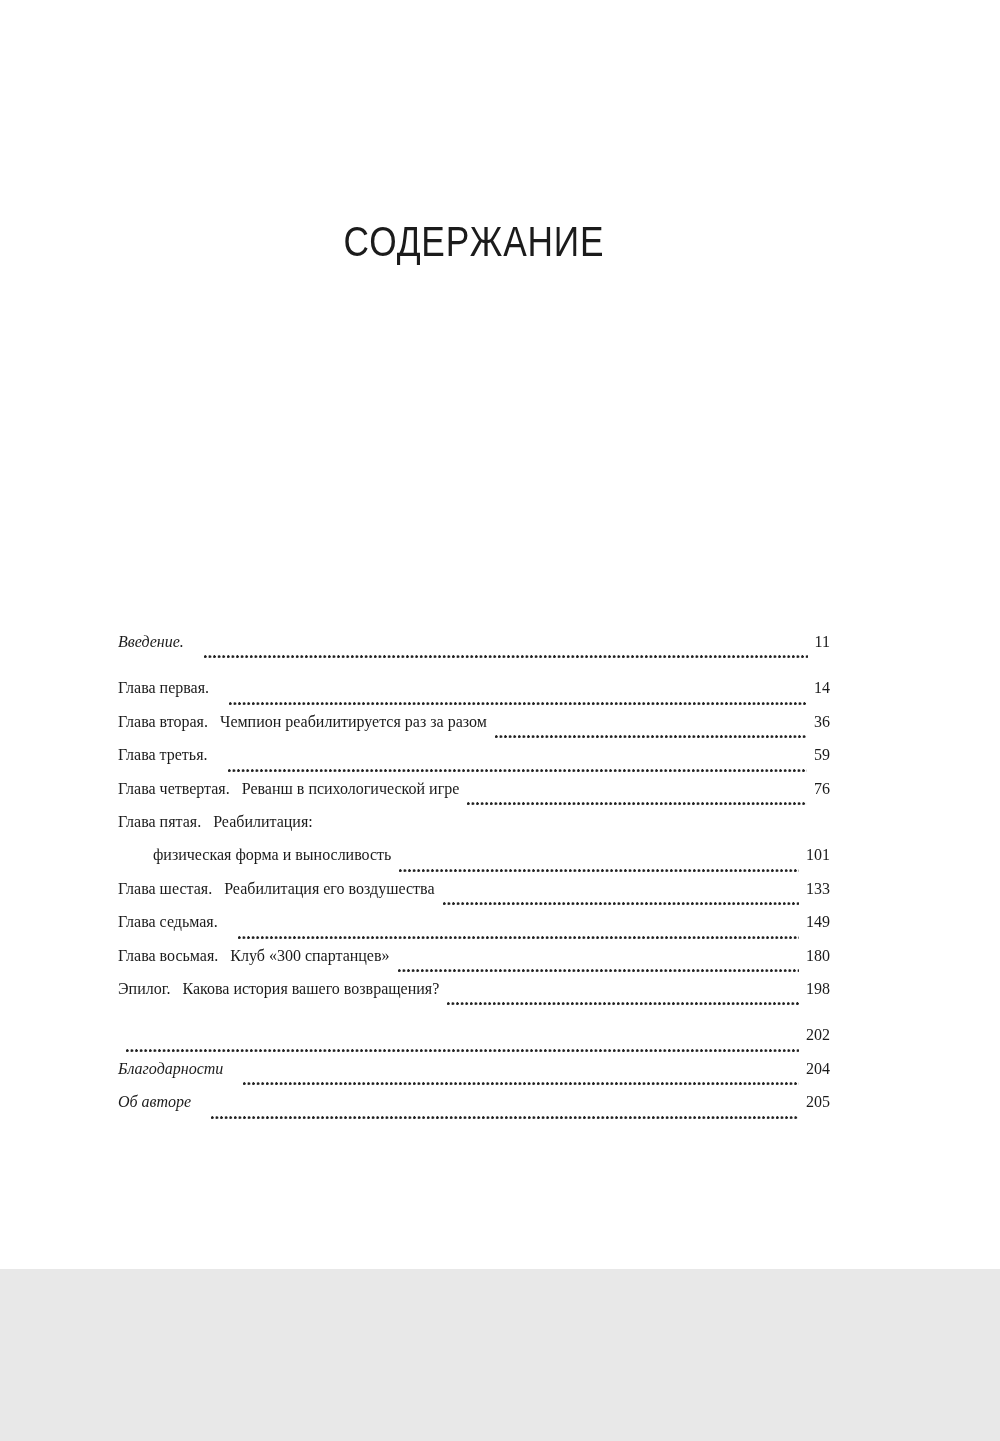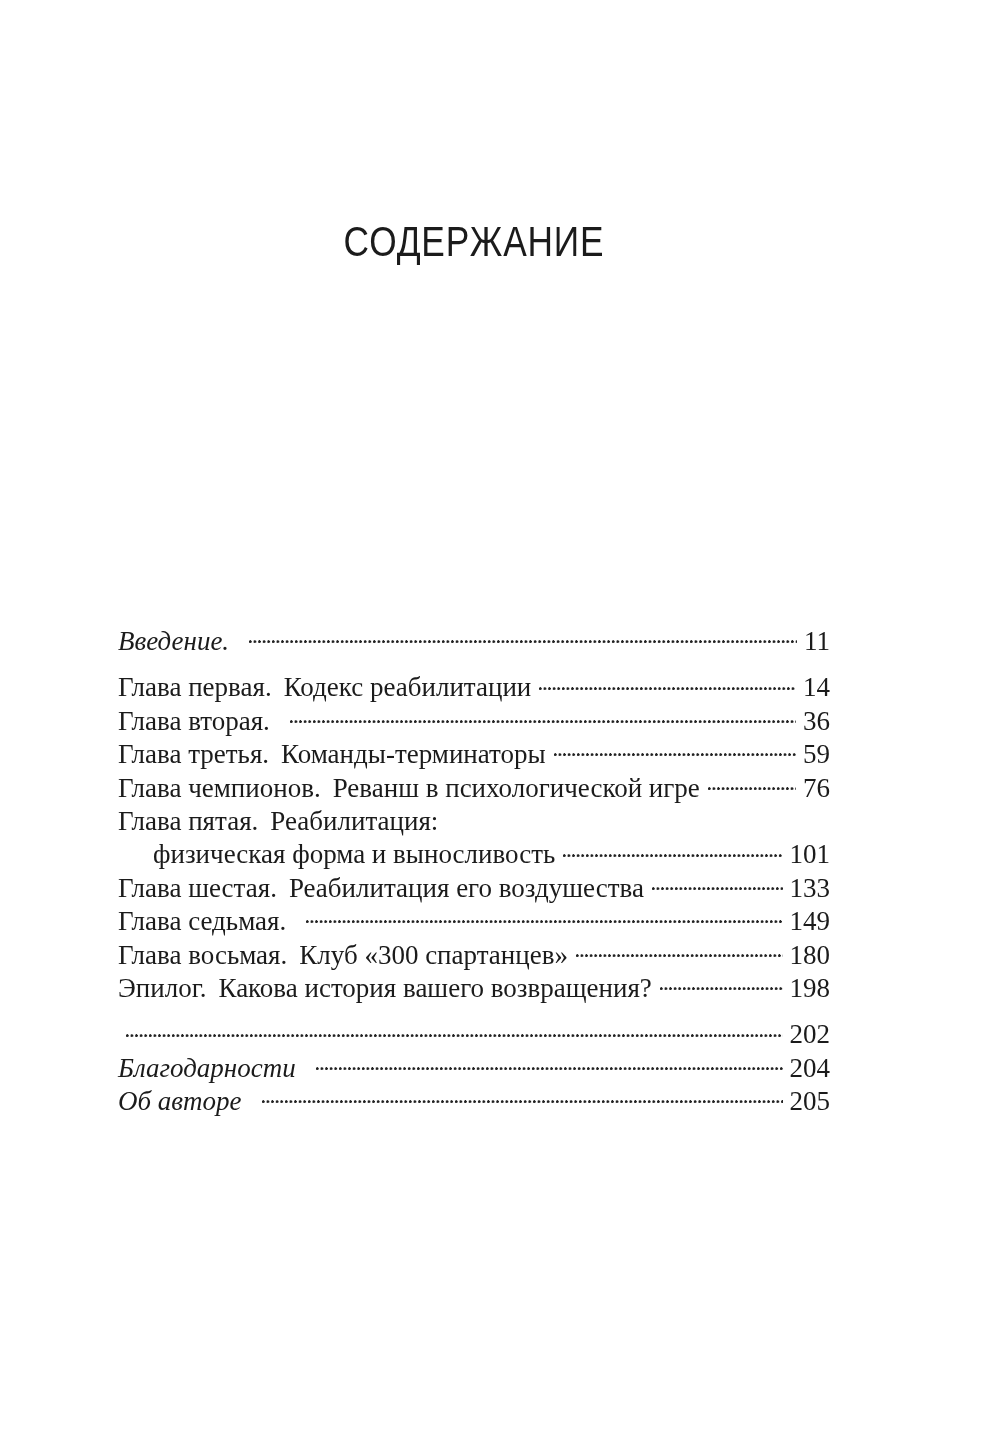--- a/index.html
+++ b/index.html
@@ -3,21 +3,21 @@
 <meta charset="utf-8">
 <style>
   html, body {
     margin: 0;
     padding: 0;
     background: #e8e8e8;
   }
   .page {
     position: relative;
     width: 1000px;
-    height: 1441px;
+    height: 1269px;
     background: #ffffff;
     color: #1b1b1b;
     font-family: "Liberation Serif", serif;
     overflow: hidden;
   }
   .page-title {
     position: absolute;
     top: 221px;
     left: 118px;
     width: 712px;
@@ -32,22 +32,22 @@
     white-space: nowrap;
   }
   .toc-list {
     position: absolute;
     top: 625px;
     left: 118px;
     width: 712px;
   }
   .toc-row {
     display: flex;
-    align-items: center;
-    font-size: 27px;
+    align-items: flex-end;
+    font-size: 16px;
     line-height: 33.4px;
     white-space: nowrap;
   }
   .toc-row.gap-before {
     margin-top: 13px;
   }
   .toc-row.indent {
     padding-left: 35px;
   }
   .prefix {
@@ -82,37 +82,36 @@
   <div class="page-title">СОДЕРЖАНИЕ</div>
 
   <div class="toc-list">
       <div class="toc-row">
     <span class="prefix italic">Введение.</span>
     <span class="dots"></span>
     <span class="pagenum">11</span>
   </div>
       <div class="toc-row gap-before">
     <span class="prefix">Глава первая.</span>
-    <span class="entry-title">Кодекс реабилитации</span>
     <span class="dots"></span>
     <span class="pagenum">14</span>
   </div>
       <div class="toc-row">
     <span class="prefix">Глава вторая.</span>
+    <span class="entry-title">Чемпион реабилитируется раз за разом</span>
     <span class="dots"></span>
     <span class="pagenum">36</span>
   </div>
       <div class="toc-row">
     <span class="prefix">Глава третья.</span>
-    <span class="entry-title">Команды-терминаторы</span>
     <span class="dots"></span>
     <span class="pagenum">59</span>
   </div>
       <div class="toc-row">
-    <span class="prefix">Глава чемпионов.</span>
+    <span class="prefix">Глава четвертая.</span>
     <span class="entry-title">Реванш в психологической игре</span>
     <span class="dots"></span>
     <span class="pagenum">76</span>
   </div>
       <div class="toc-row">
     <span class="prefix">Глава пятая.</span>
     <span class="entry-title">Реабилитация:</span>
 
   </div>
       <div class="toc-row indent">

